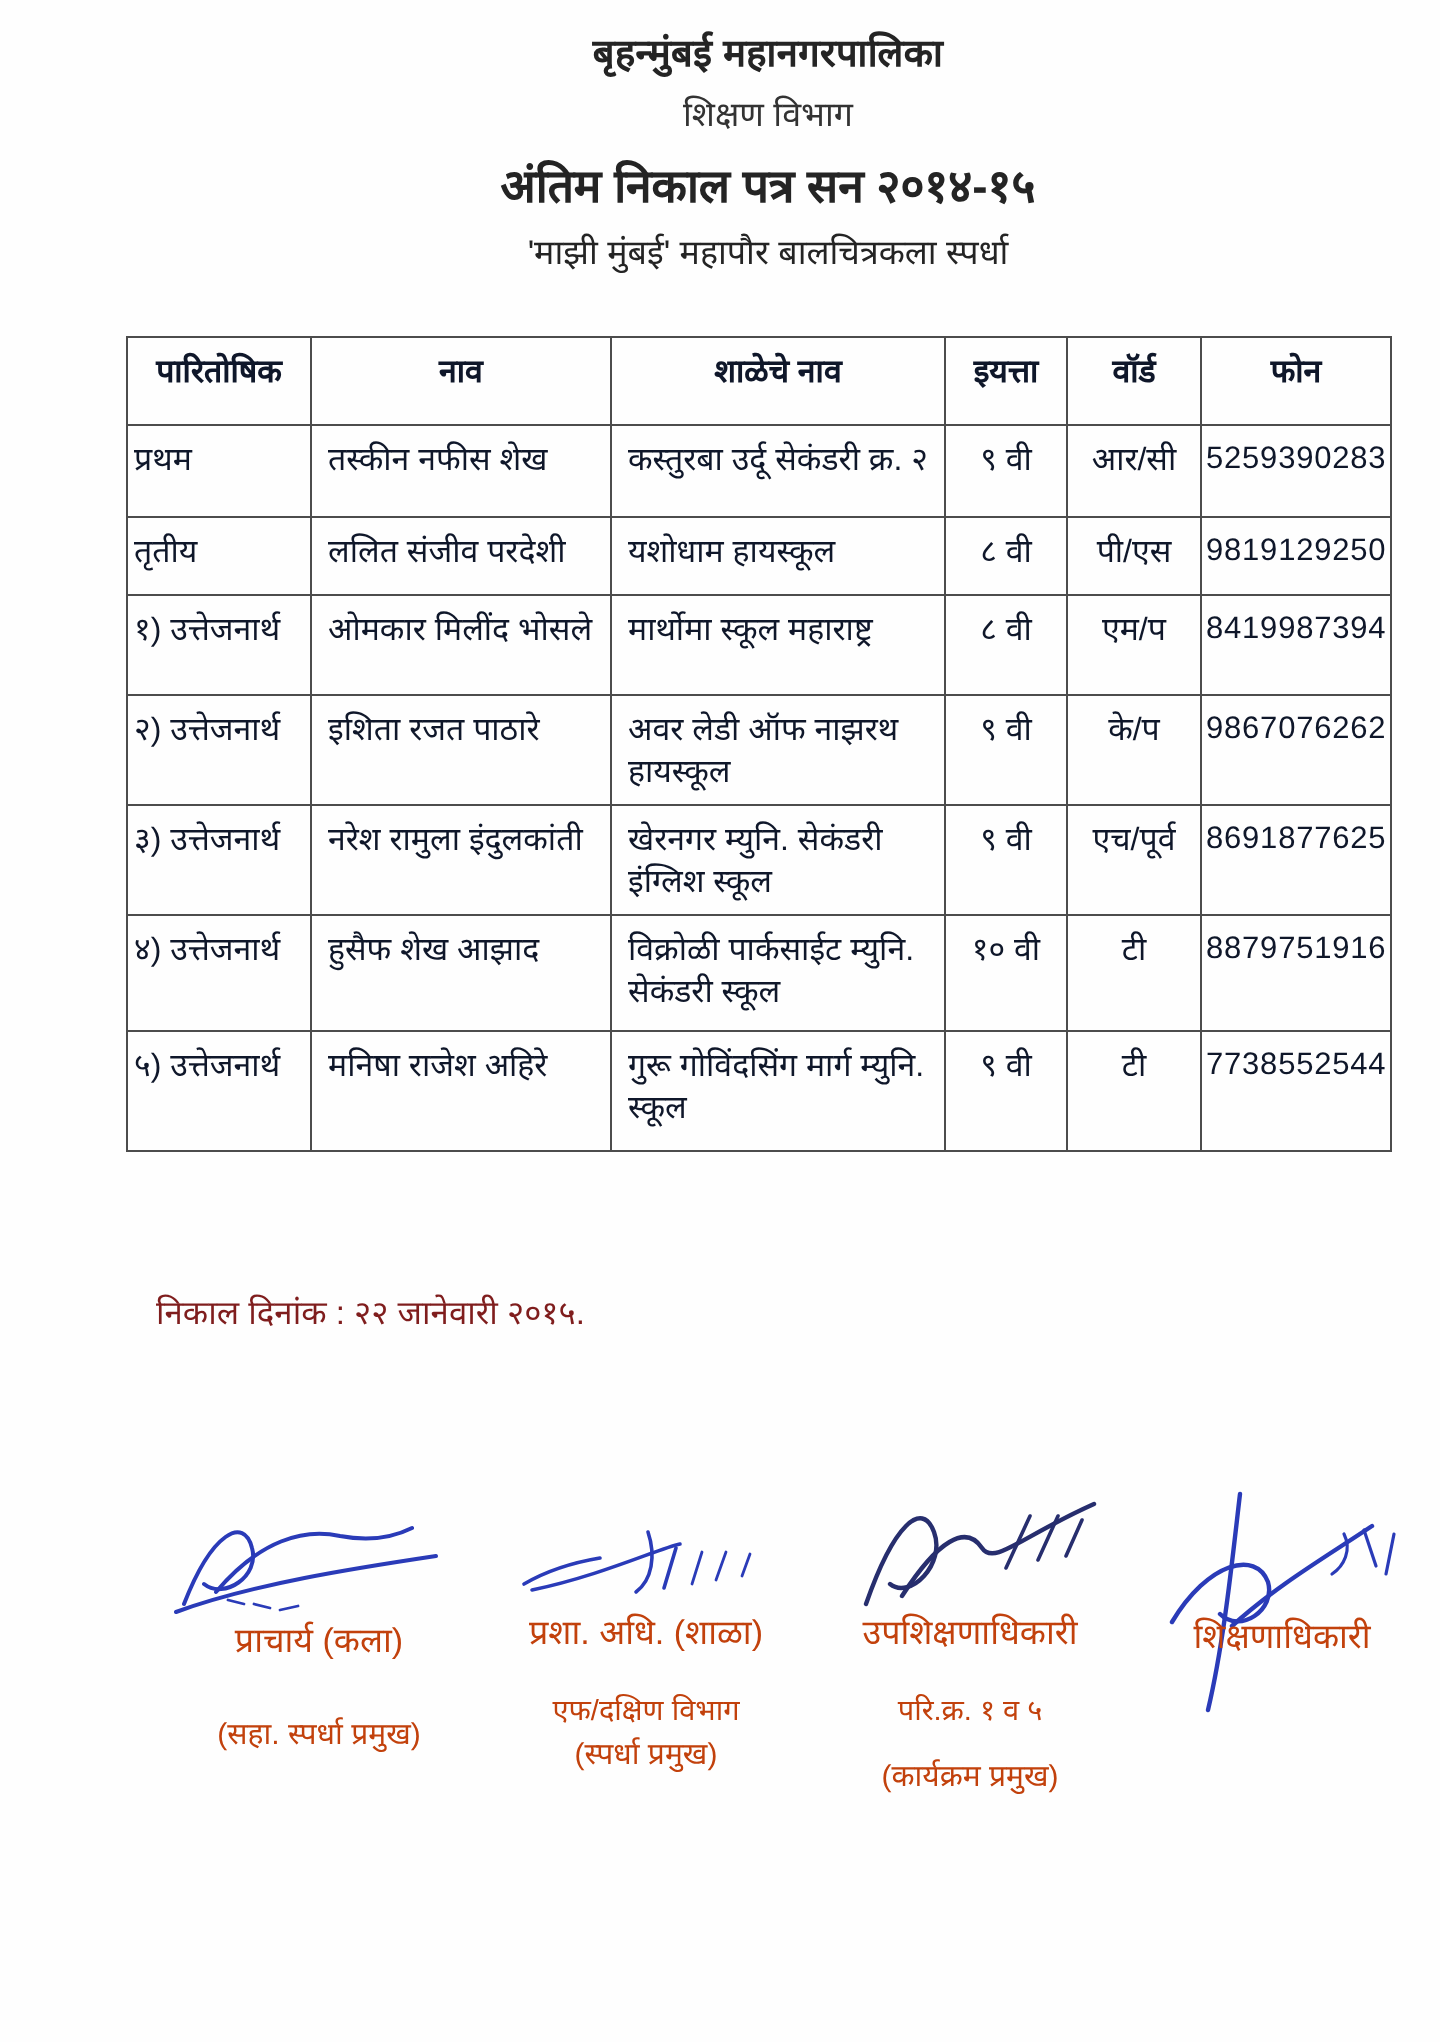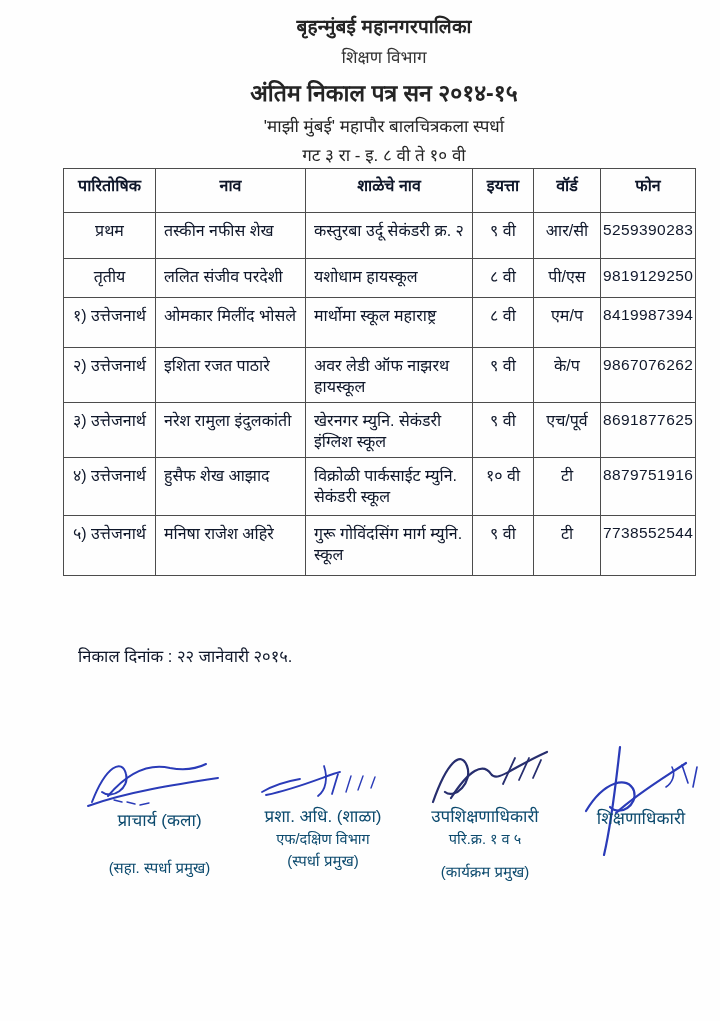--- a/index.html
+++ b/index.html
@@ -21,31 +21,31 @@
 
   
   table.results{
     position:absolute;left:63px;top:168px;width:632px;
     border-collapse:collapse;table-layout:fixed;color:#0f172a;
   }
   .results th,.results td{border:1px solid #4c4c4c;vertical-align:top;overflow:hidden;}
   .results thead tr{height:44px;}
   .results th{font-size:16px;font-weight:700;padding:5px 2px 2px;text-align:center;}
   .results td{font-size:16px;line-height:1.32;padding:7px 4px 3px 8px;text-align:left;}
-  .results td.c0{text-align:center;padding-left:3px;padding-right:3px;}
+  .results td.c0{padding-left:3px;padding-right:3px;}
   .results td.c3,.results td.c4,.results td.c5{text-align:center;padding-left:2px;padding-right:2px;}
   .results td.c5{font-size:15.5px;letter-spacing:0.4px;}
 
   
-  .footer-date{position:absolute;left:78px;top:644px;font-size:16.5px;color:#0f172a;}
-
-  
-  .sig{position:absolute;text-align:center;color:#0c4a6e;}
+  .footer-date{position:absolute;left:78px;top:644px;font-size:16.5px;color:#7f1d1d;}
+
+  
+  .sig{position:absolute;text-align:center;color:#c2410c;}
   .sig .role{font-size:17px;line-height:1.25;}
-  .sig .dept{font-size:14.5px;line-height:1.25;margin-top:3px;}
+  .sig .dept{font-size:14.5px;line-height:1.25;margin-top:20px;}
   .sig .tag{font-size:15px;line-height:1.25;}
   .sig svg{display:block;margin:0 auto;}
   #sig1{left:62px;top:758px;width:195px;}
   #sig1 .tag{margin-top:28px;}
   #sig2{left:238px;top:764px;width:170px;}
   #sig2 .tag{margin-top:4px;}
   #sig3{left:400px;top:750px;width:170px;}
   #sig3 .tag{margin-top:15px;}
   #sig4{left:562px;top:745px;width:158px;height:130px;}
   #sig4 svg{position:absolute;left:12px;top:0;}
@@ -54,21 +54,20 @@
 </head>
 <body>
 
 <div class="page">
 
   <div class="header">
     <div class="t-org">बृहन्मुंबई महानगरपालिका</div>
     <div class="t-dept">शिक्षण विभाग</div>
     <div class="t-result">अंतिम निकाल पत्र सन २०१४-१५</div>
     <div class="t-comp">'माझी मुंबई' महापौर बालचित्रकला स्पर्धा</div>
-    <div class="t-group">गट ३ रा - इ. ८ वी ते १० वी</div>
   </div>
 
   <table class="results">
     <colgroup>
       <col style="width:92px">
         <col style="width:150px">
         <col style="width:167px">
       <col style="width:61px">
         <col style="width:67px">
         <col style="width:95px">

